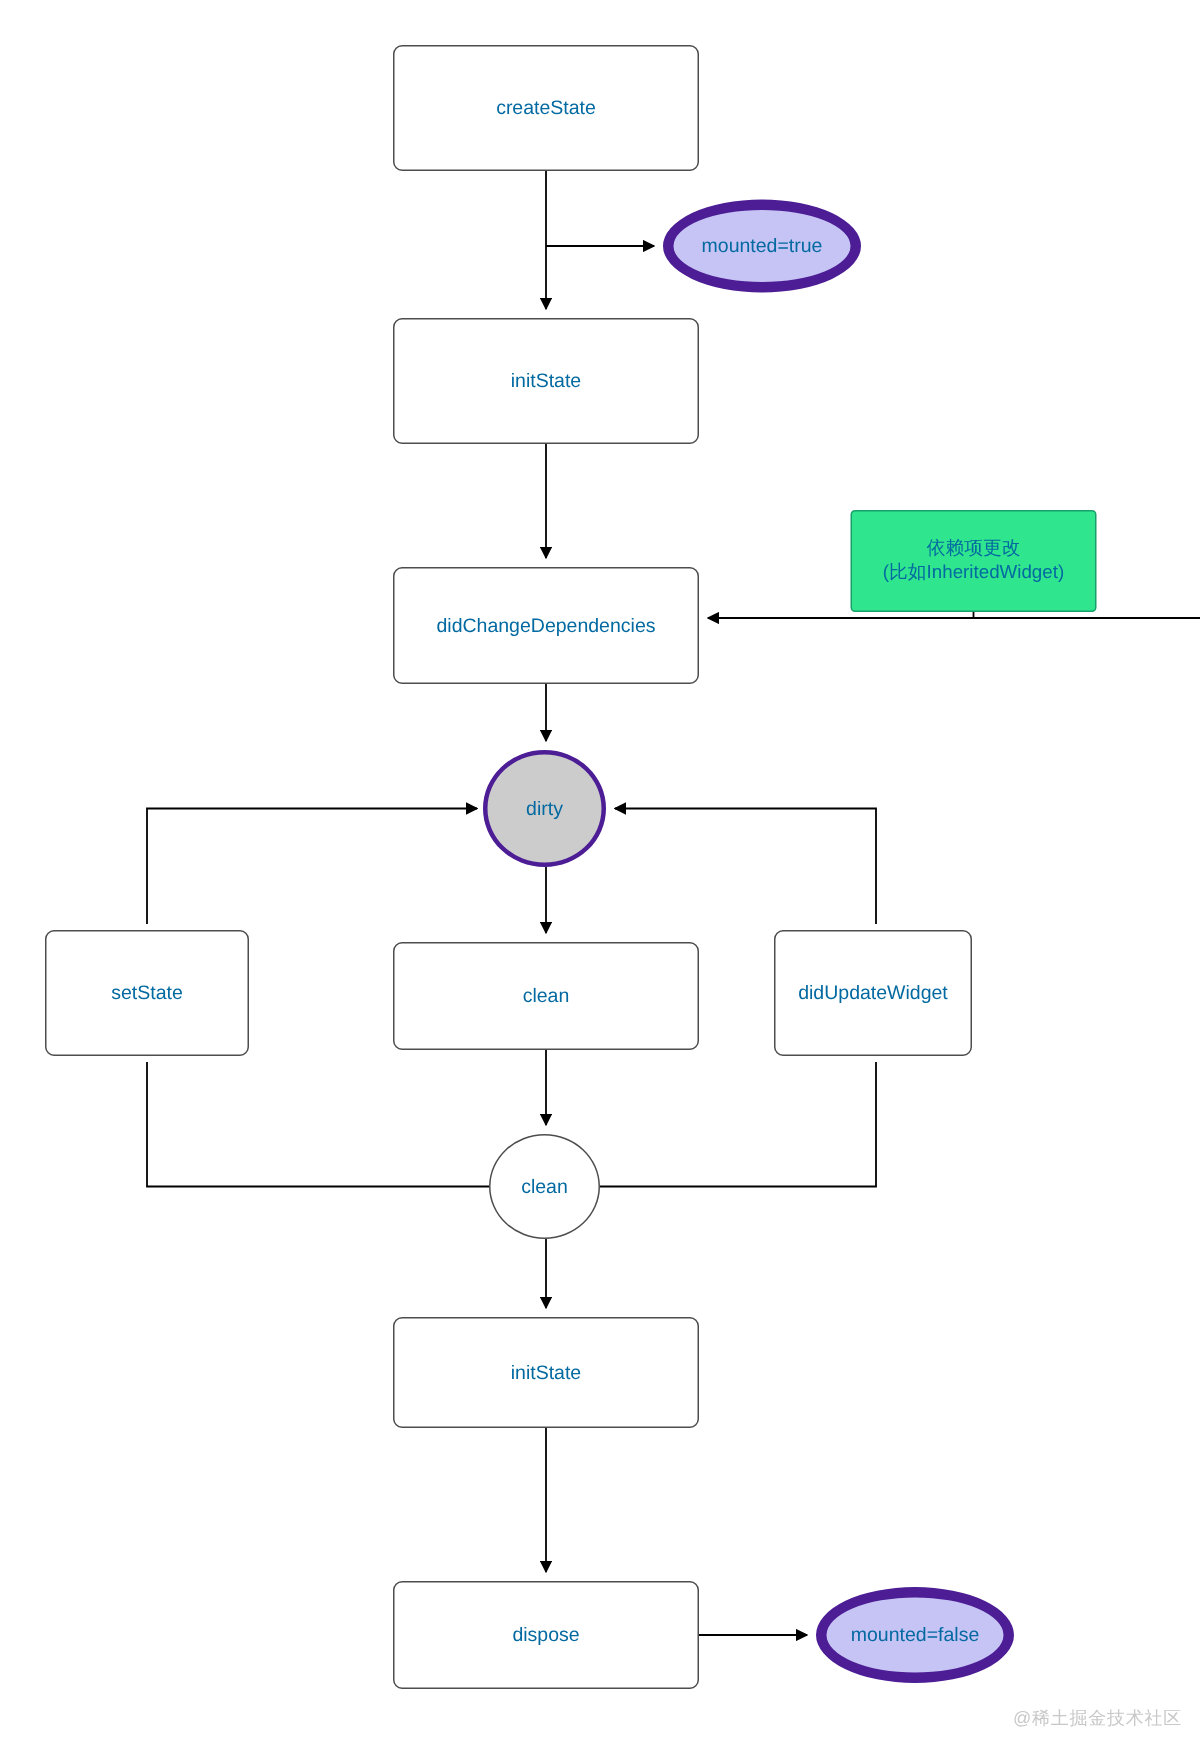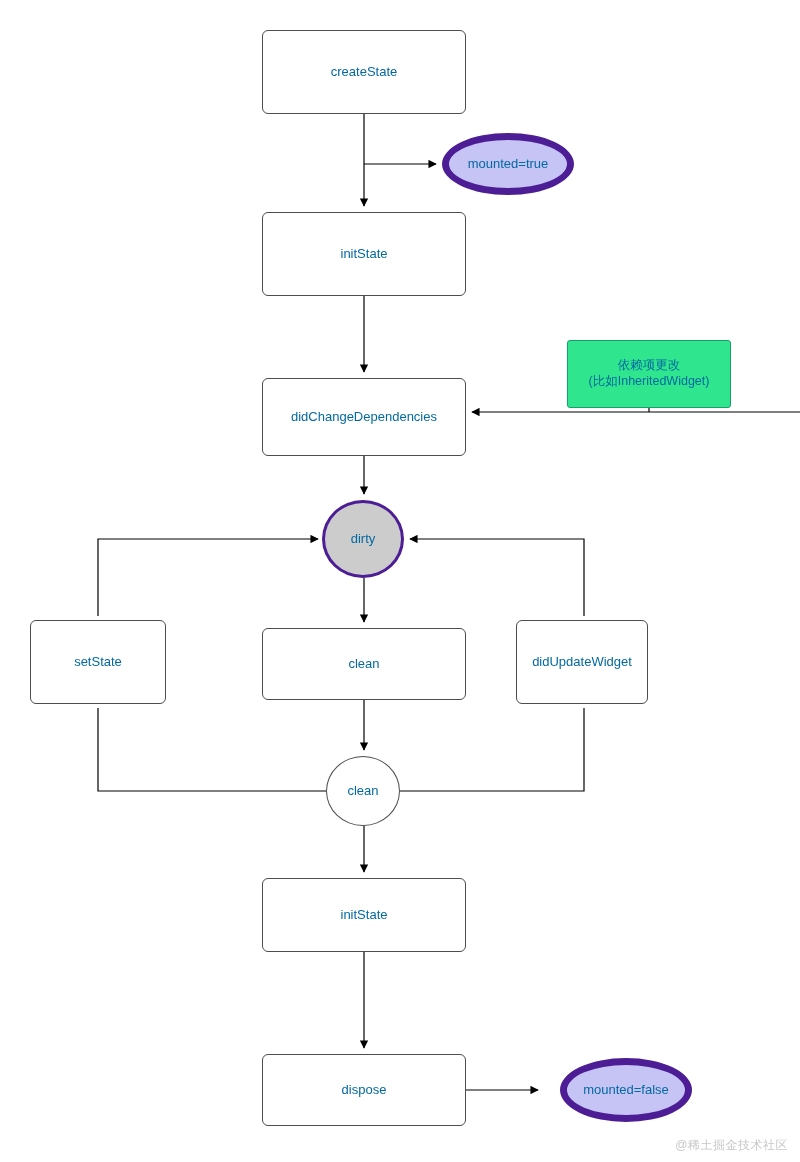--- a/index.html
+++ b/index.html
@@ -159,19 +159,19 @@
   </div>
 
   <div class="node node-rect" style="left:262px; top:878px; width:204px; height:74px;">
     <span>initState</span>
   </div>
 
   <div class="node node-rect" style="left:262px; top:1054px; width:204px; height:72px;">
     <span>dispose</span>
   </div>
 
-  <div class="node node-ellipse" style="left:560px; top:1058px; width:132px; height:64px;">
+  <div class="node node-ellipse" style="left:544px; top:1058px; width:132px; height:64px;">
     <span>mounted=false</span>
   </div>
 
   <div class="watermark">@稀土掘金技术社区</div>
 
 </div>
 
 </body></html>

